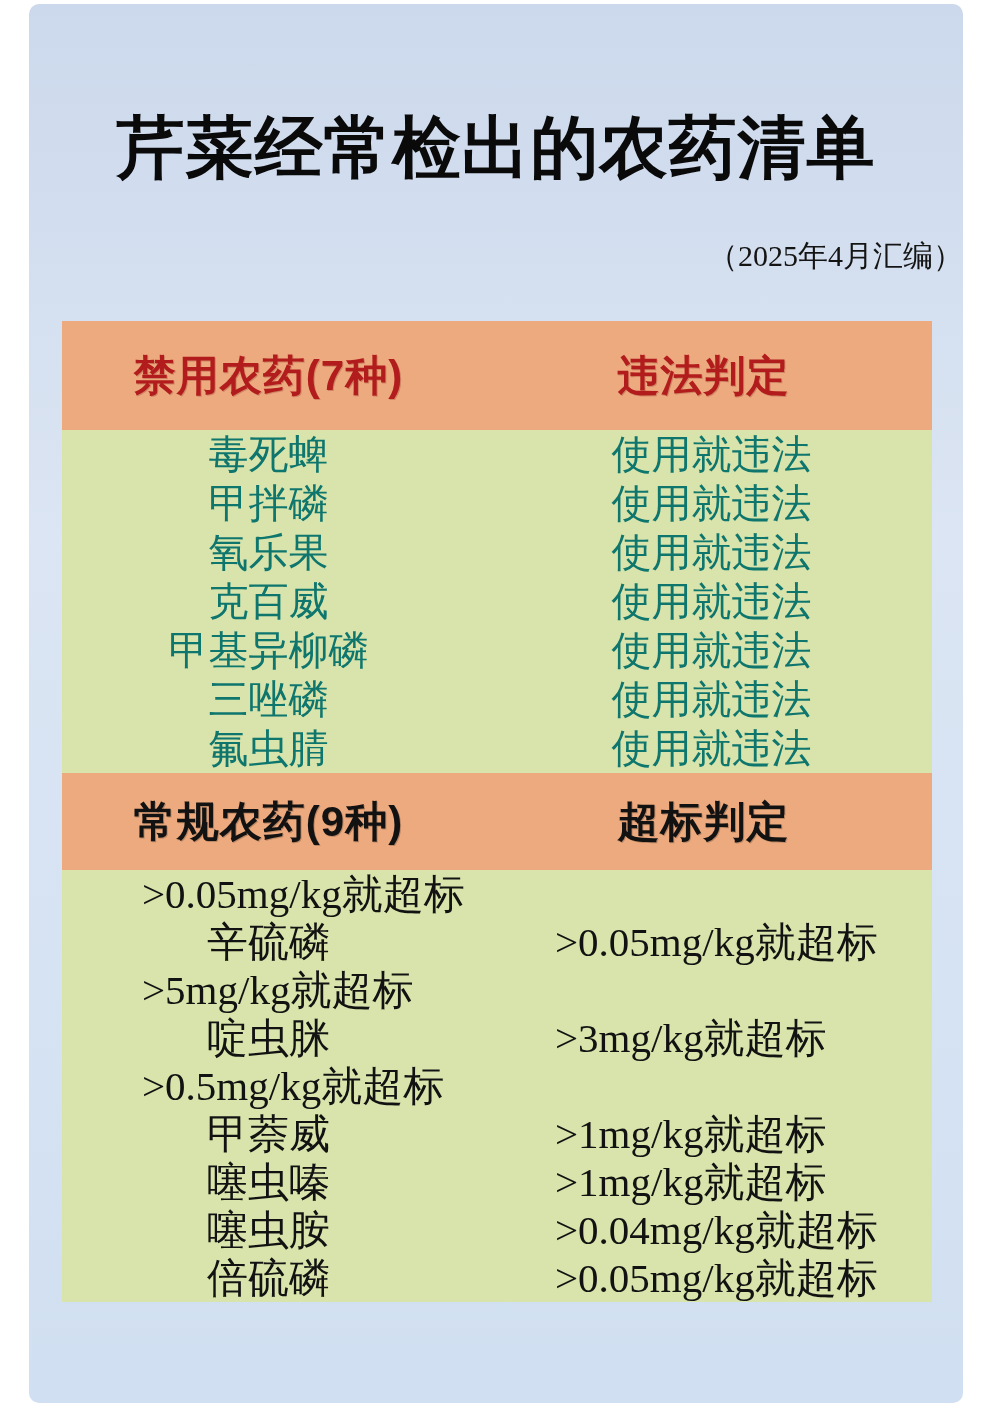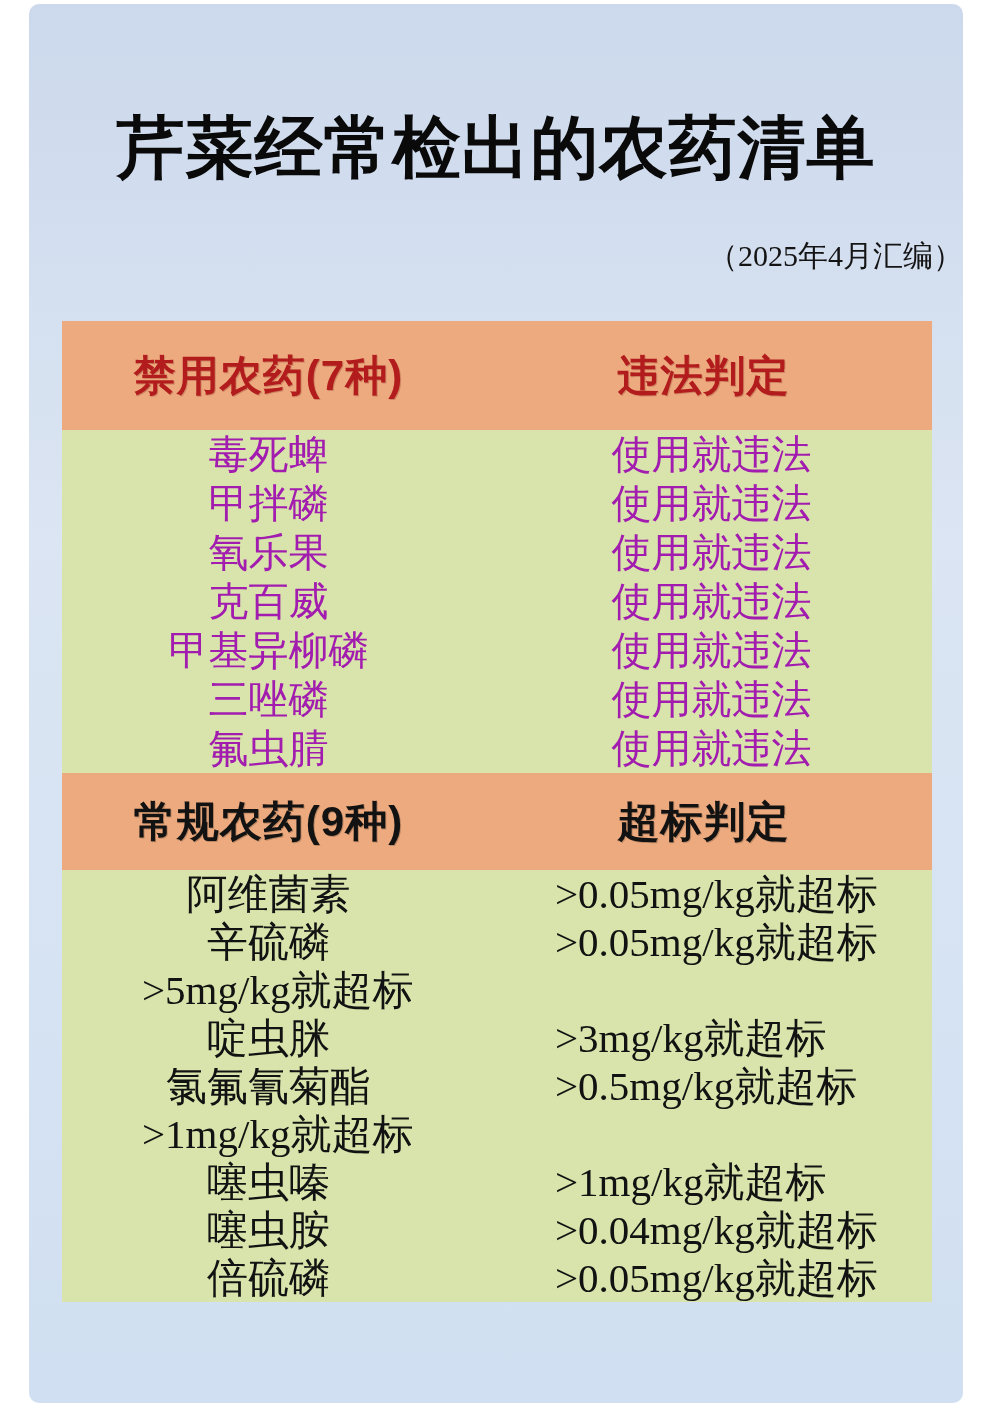--- a/index.html
+++ b/index.html
@@ -70,21 +70,21 @@
     padding: 0;
   }
   .rows.banned   { padding-top: 0px; }
   .row {
     display: flex;
     align-items: center;
   }
   .rows.banned .row { height: 49px; }
   .rows.regular .row { height: 48px; }
   .rows.banned .row {
-    color: #a21caf;
+    color: #0f766e;
     font-size: 40px;
   }
   .rows.banned .col-val { transform: translateX(8px); }
   .rows.regular .row {
     color: #121212;
     font-family: "Liberation Serif", "DejaVu Serif", serif;
     font-size: 41px;
   }
   .rows.regular .col-val {
     text-align: left;
@@ -148,44 +148,43 @@
         </div>
 
       <div class="band second">
         <div class="col-name band-label">常规农药(9种)</div>
         <div class="col-val band-label">超标判定</div>
       </div>
 
       <div class="rows regular">
 
           <div class="row">
-            <div class="col-name">阿维菌素</div>
             <div class="col-val">&gt;0.05mg/kg就超标</div>
           </div>
 
           <div class="row">
             <div class="col-name">辛硫磷</div>
             <div class="col-val">&gt;0.05mg/kg就超标</div>
           </div>
 
           <div class="row">
             <div class="col-val">&gt;5mg/kg就超标</div>
           </div>
 
           <div class="row">
             <div class="col-name">啶虫脒</div>
             <div class="col-val">&gt;3mg/kg就超标</div>
           </div>
 
           <div class="row">
-            <div class="col-name">氯氟氰菊酯</div>
             <div class="col-val">&gt;0.5mg/kg就超标</div>
           </div>
 
           <div class="row">
+            <div class="col-name">甲萘威</div>
             <div class="col-val">&gt;1mg/kg就超标</div>
           </div>
 
           <div class="row">
             <div class="col-name">噻虫嗪</div>
             <div class="col-val">&gt;1mg/kg就超标</div>
           </div>
 
           <div class="row">
             <div class="col-name">噻虫胺</div>

